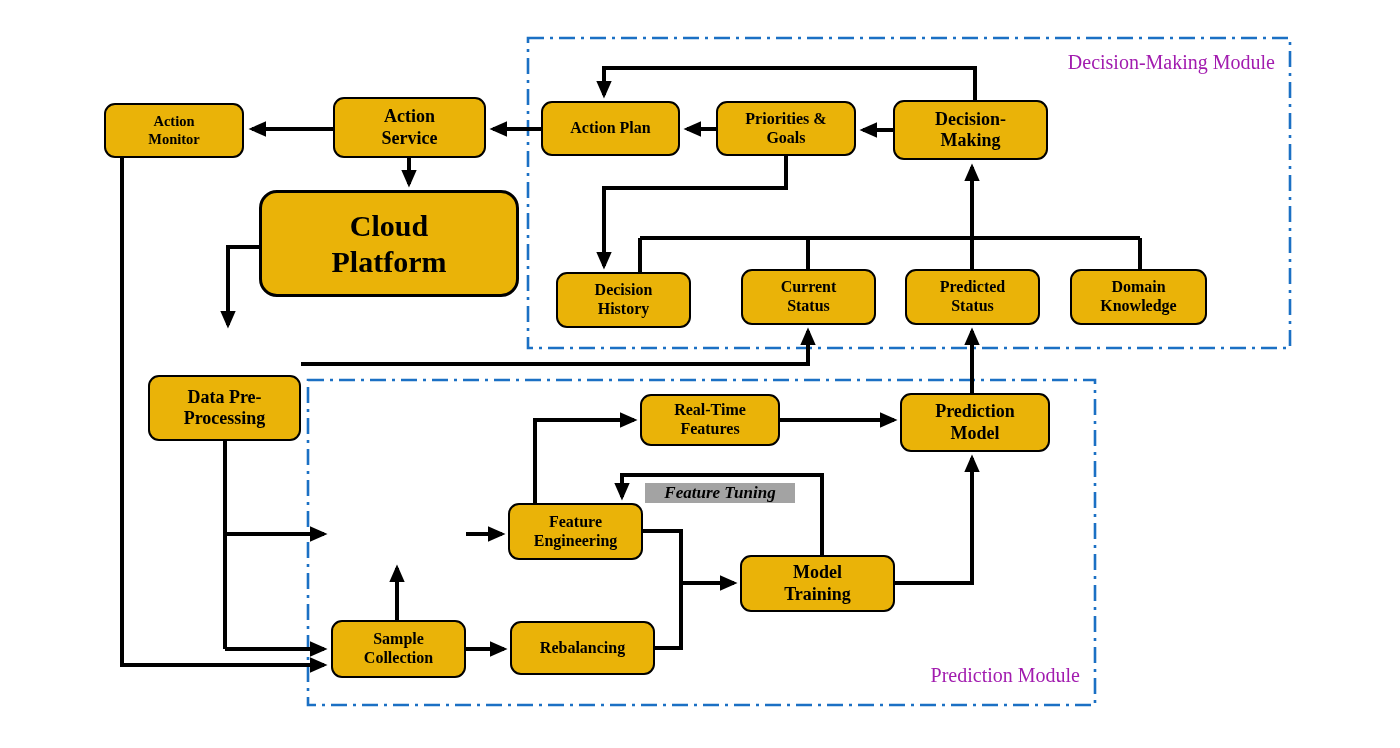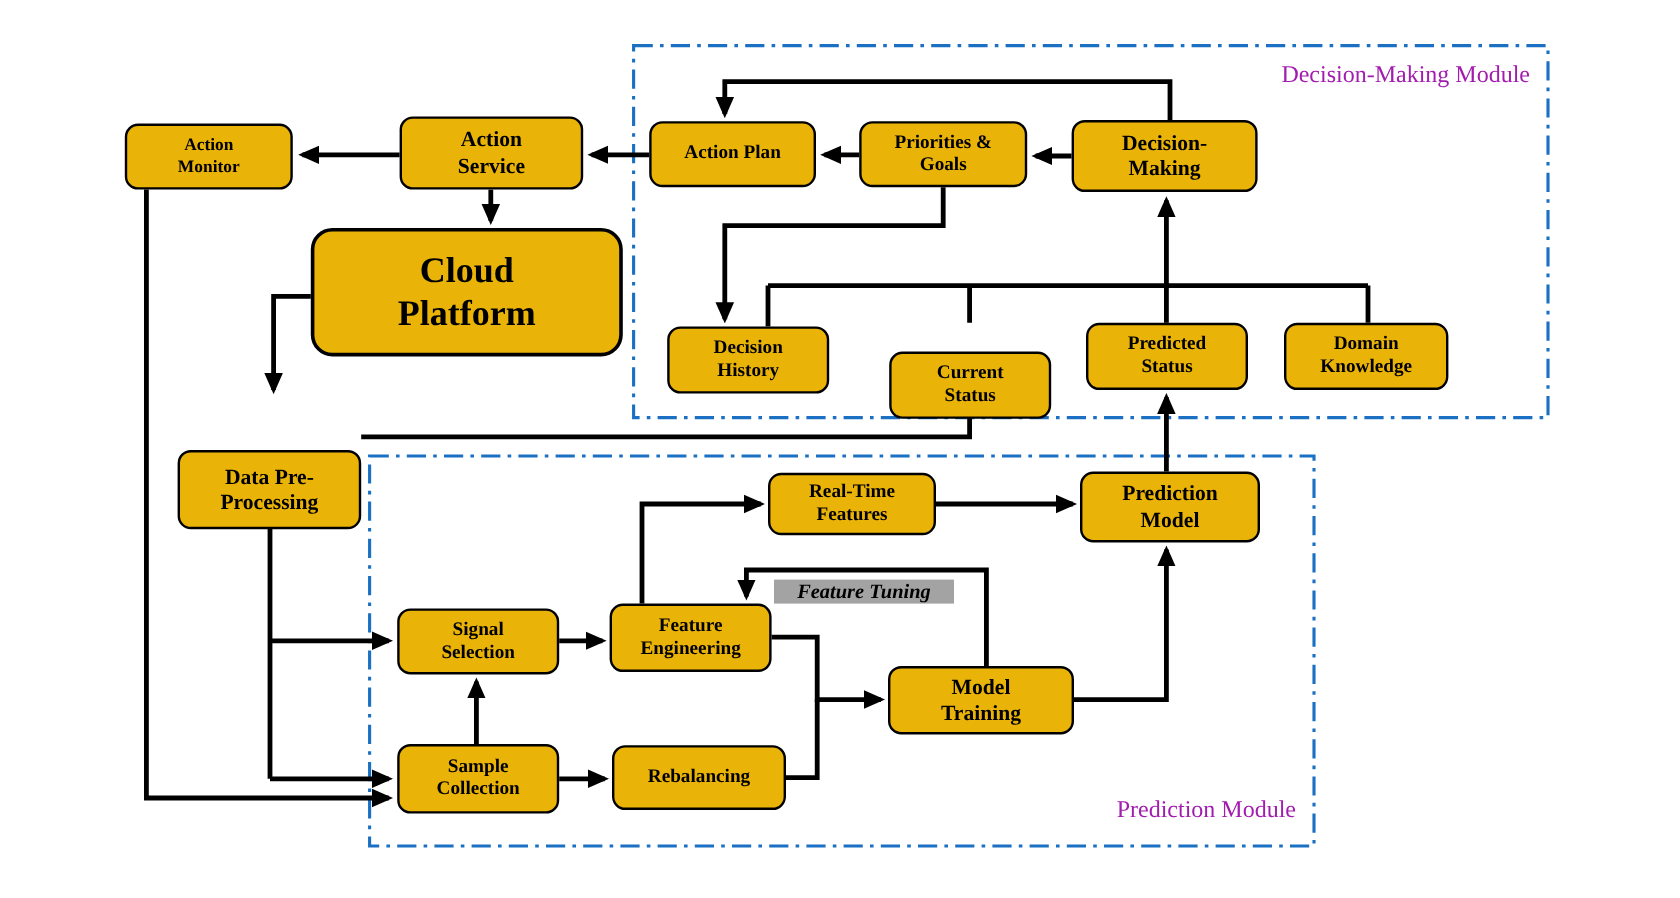--- a/index.html
+++ b/index.html
@@ -116,40 +116,38 @@
 
   <div class="node lg" style="left:893px;top:100px;width:155px;height:60px;">Decision-
 Making</div>
 
   <div class="node cloud" style="left:259px;top:190px;width:260px;height:107px;">Cloud
 Platform</div>
 
   <div class="node" style="left:556px;top:272px;width:135px;height:56px;">Decision
 History</div>
 
-  <div class="node" style="left:741px;top:269px;width:135px;height:56px;margin-top:24px;">Current
+  <div class="node" style="left:741px;top:269px;width:135px;height:56px;">Current
 Status</div>
 
   <div class="node" style="left:905px;top:269px;width:135px;height:56px;">Predicted
 Status</div>
 
   <div class="node" style="left:1070px;top:269px;width:137px;height:56px;">Domain
 Knowledge</div>
 
   <div class="node lg" style="left:148px;top:331px;width:153px;height:66px;margin-top:44px;">Data Pre-
 Processing</div>
 
   <div class="node" style="left:640px;top:394px;width:140px;height:52px;">Real-Time
 Features</div>
 
   <div class="node lg" style="left:900px;top:393px;width:150px;height:59px;">Prediction
 Model</div>
 
-  <div class="node" style="left:331px;top:507px;width:135px;height:55px;">Signal
-Selection</div>
 
   <div class="node" style="left:508px;top:503px;width:135px;height:57px;">Feature
 Engineering</div>
 
   <div class="node lg" style="left:740px;top:555px;width:155px;height:57px;">Model
 Training</div>
 
   <div class="node" style="left:331px;top:620px;width:135px;height:58px;">Sample
 Collection</div>
 

